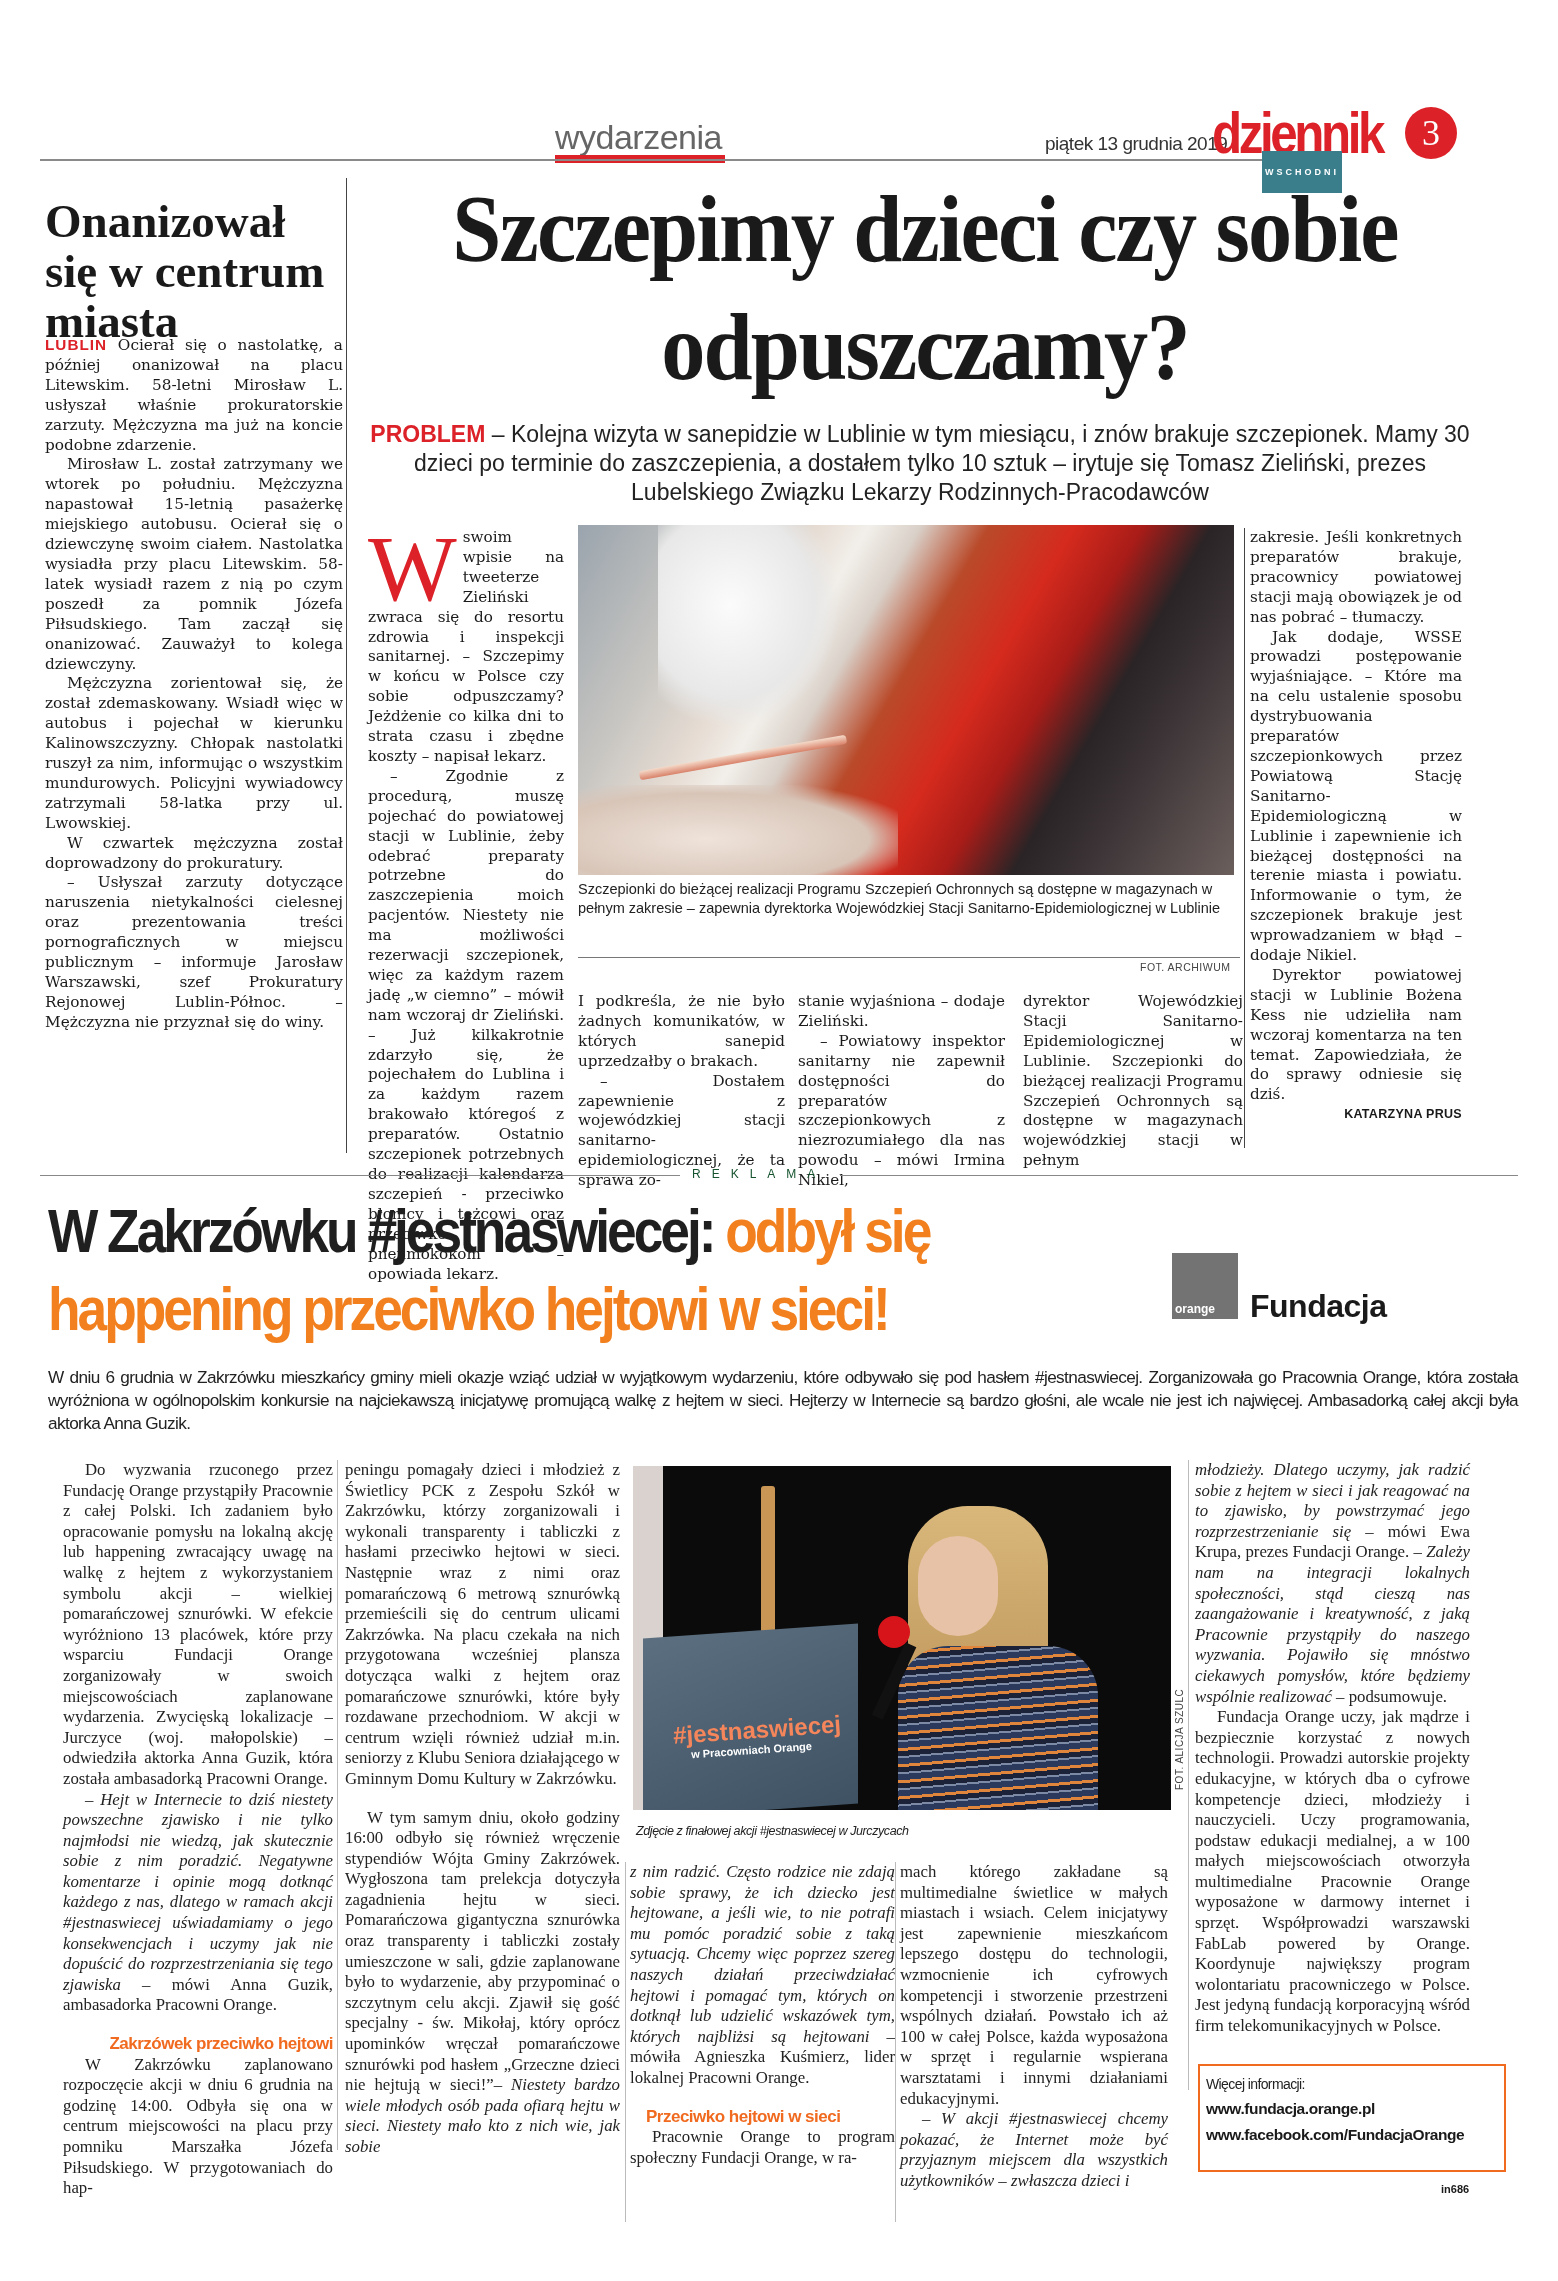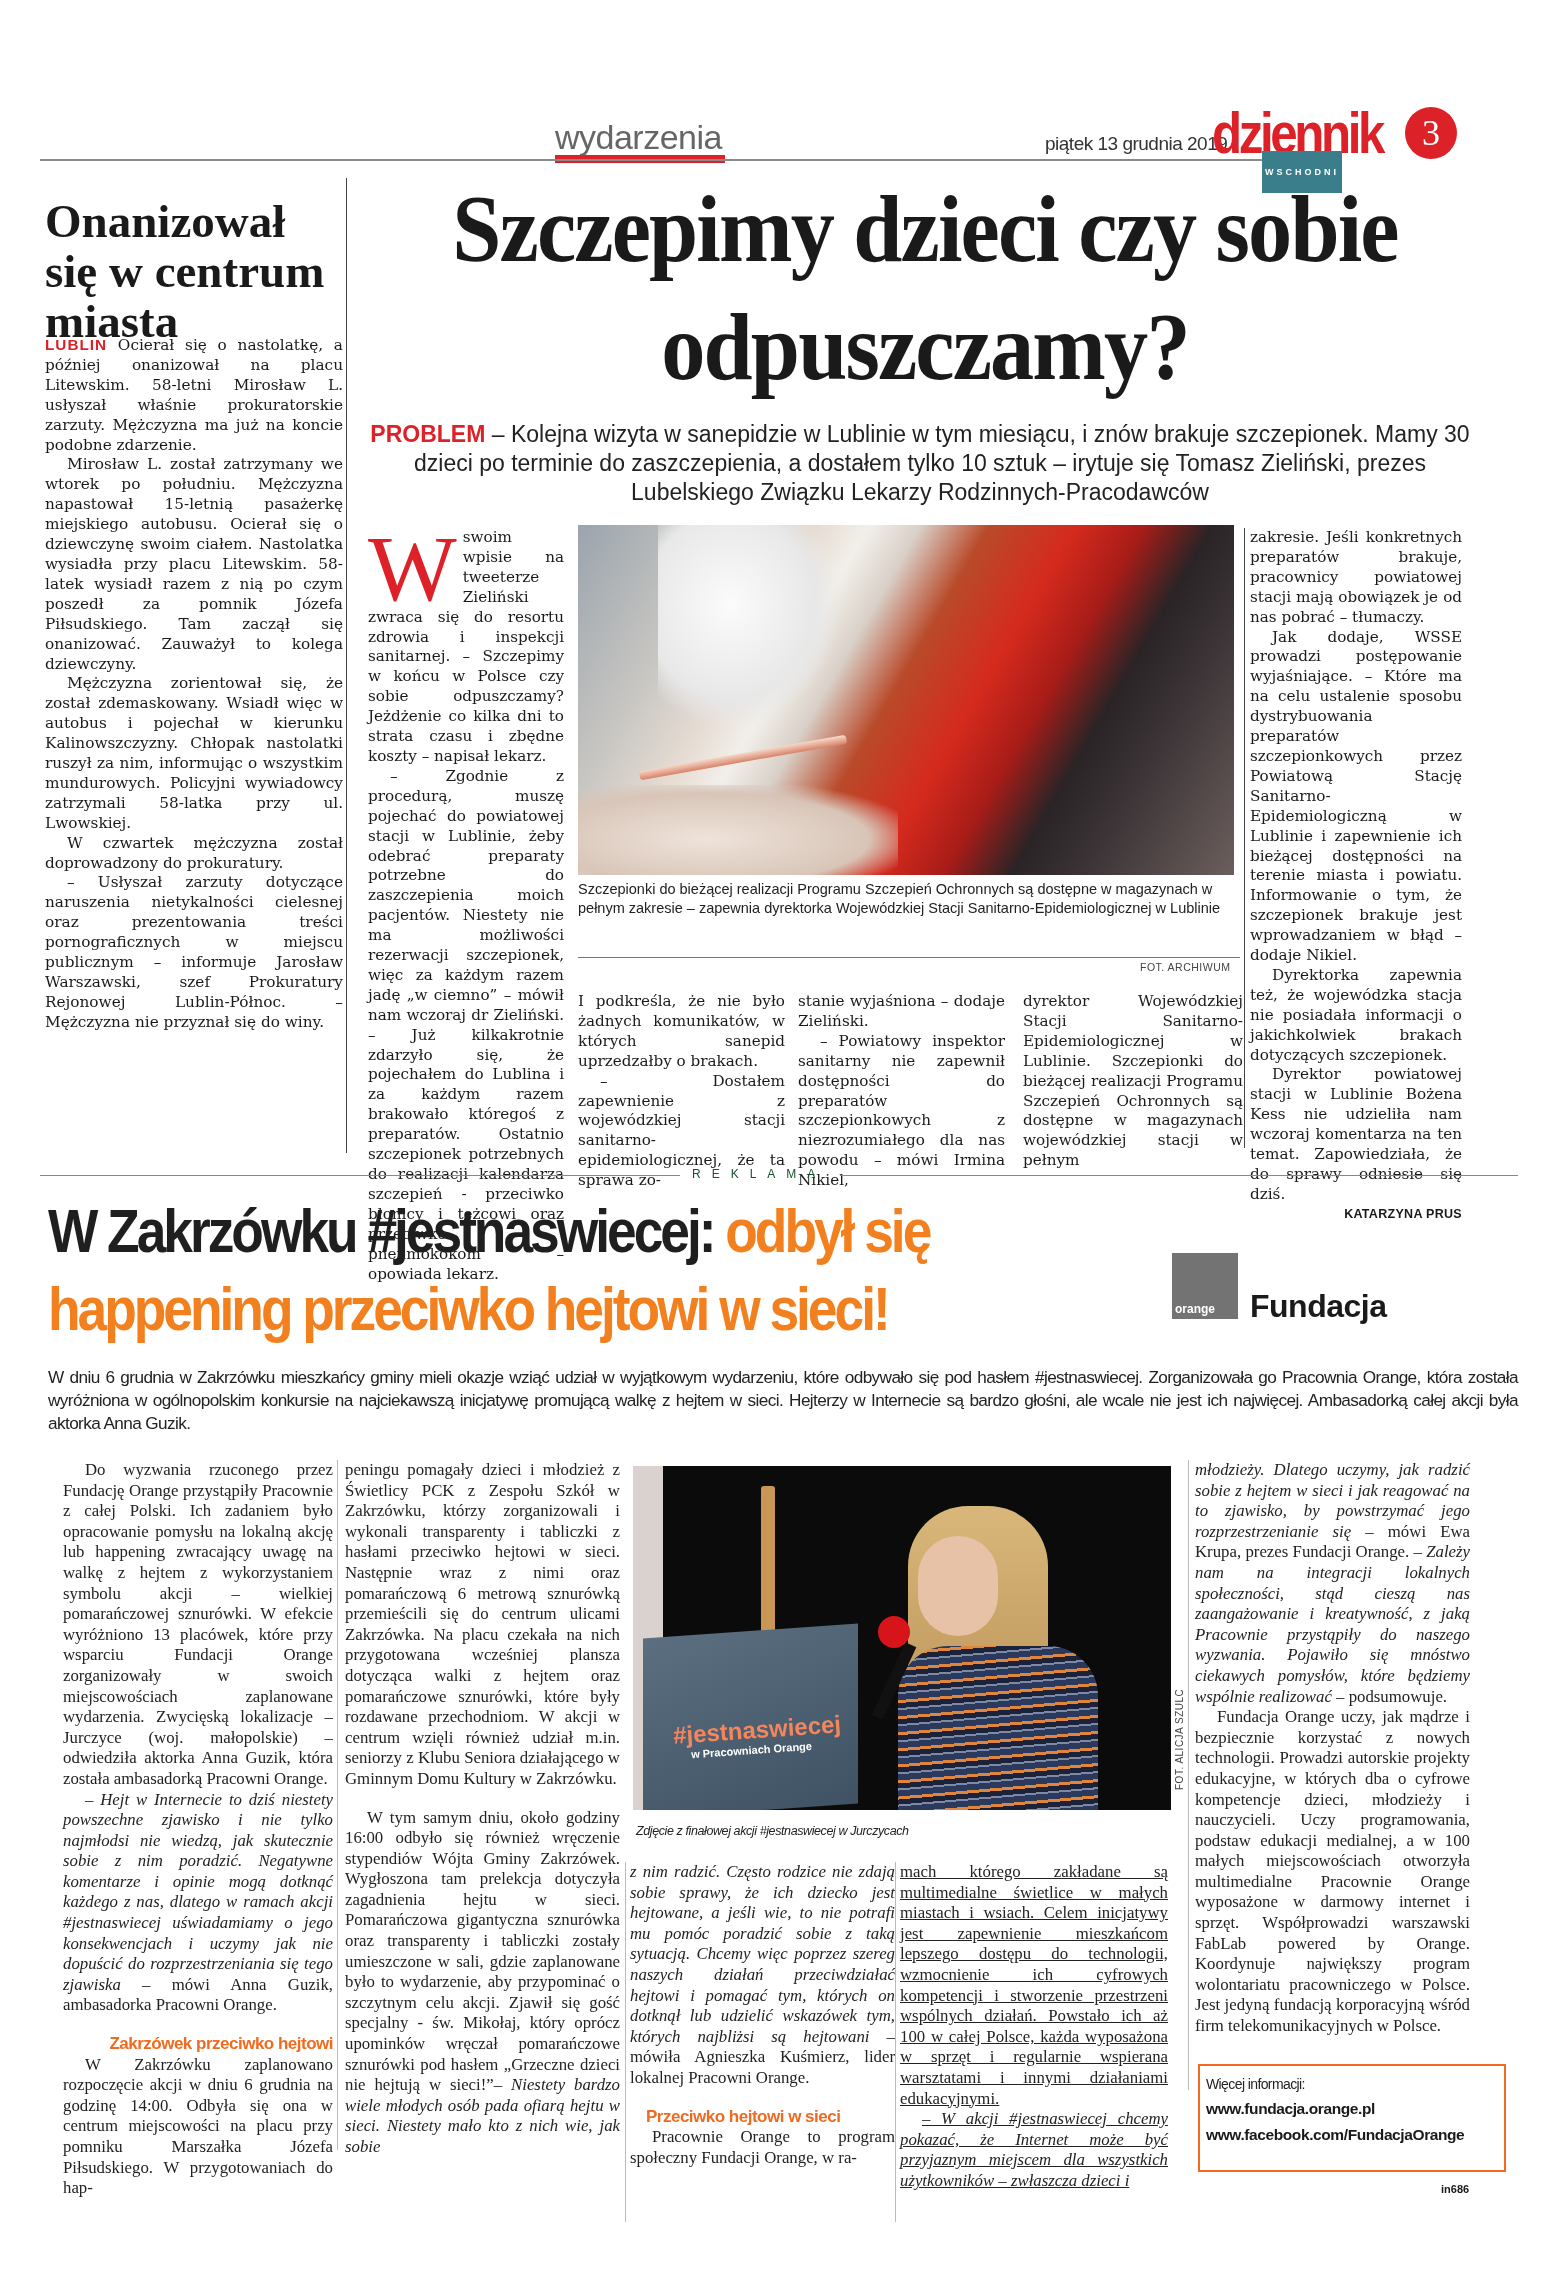--- a/index.html
+++ b/index.html
@@ -57,21 +57,21 @@
   .ad-title .orange { color: #f2801f; }
   .orange-sq { left: 1172px; top: 1253px; width: 66px; height: 66px; background: #737373; }
   .orange-sq span { position: absolute; left: 3px; bottom: 3px; color: #fff; font-family: "Liberation Sans", sans-serif; font-size: 12px; font-weight: bold; }
   .fundacja { left: 1250px; top: 1288px; font-family: "Liberation Sans", sans-serif; font-weight: bold; font-size: 32px; color: #1a1a1a; letter-spacing: -0.5px; }
   .ad-lead { left: 48px; top: 1366px; width: 1470px; font-family: "Liberation Sans", sans-serif; font-size: 17.2px; line-height: 23px; letter-spacing: -0.6px; color: #222; text-align: justify; }
 
   .ad-col { font-family: "Liberation Serif", serif; font-size: 16.8px; line-height: 20.6px; color: #222; }
   .ad-c1 { left: 63px; top: 1460px; width: 270px; }
   .ad-c2 { left: 345px; top: 1460px; width: 275px; }
   .ad-c3 { left: 630px; top: 1862px; width: 265px; }
-  .ad-c4 { left: 900px; top: 1862px; width: 268px; text-decoration: underline; }
+  .ad-c4 { left: 900px; top: 1862px; width: 268px; }
   .ad-c5 { left: 1195px; top: 1460px; width: 275px; }
   .ad-sub { font-family: "Liberation Sans", sans-serif; font-weight: bold; color: #f06a1f; font-size: 17px; margin-top: 18px; text-align: right; letter-spacing: -0.5px; }
   .ad-sub.left { text-align: left; padding-left: 16px; }
   .vr { width: 1px; background: #bbb; }
   .vr-a { left: 337px; top: 1460px; height: 690px; }
   .vr-b { left: 895px; top: 1862px; height: 360px; }
   .vr-c { left: 1188px; top: 1460px; height: 630px; }
   .vr-d { left: 625px; top: 1862px; height: 360px; }
 
   .photo2 { left: 633px; top: 1466px; width: 538px; height: 344px; background: #0b0b0b; overflow: hidden; }
@@ -140,21 +140,20 @@
   <p class="noindent">stanie wyjaśniona – dodaje Zieliński.</p>
   <p>– Powiatowy inspektor sanitarny nie zapewnił dostępności do preparatów szczepionkowych z niezrozumiałego dla nas powodu – mówi Irmina Nikiel,</p>
 </div>
 <div class="abs main-c4 col">
   <p class="noindent">dyrektor Wojewódzkiej Stacji Sanitarno-Epidemiologicznej w Lublinie. Szczepionki do bieżącej realizacji Programu Szczepień Ochronnych są dostępne w magazynach wojewódzkiej stacji w pełnym</p>
 </div>
 <div class="abs vrule2"></div>
 <div class="abs main-c5 col">
   <p class="noindent">zakresie. Jeśli konkretnych preparatów brakuje, pracownicy powiatowej stacji mają obowiązek je od nas pobrać – tłumaczy.</p>
   <p>Jak dodaje, WSSE prowadzi postępowanie wyjaśniające. – Które ma na celu ustalenie sposobu dystrybuowania preparatów szczepionkowych przez Powiatową Stację Sanitarno-Epidemiologiczną w Lublinie i zapewnienie ich bieżącej dostępności na terenie miasta i powiatu. Informowanie o tym, że szczepionek brakuje jest wprowadzaniem w błąd – dodaje Nikiel.</p>
-  <p>Dyrektorka zapewnia też, że wojewódzka stacja nie posiadała informacji o jakichkolwiek brakach dotyczących szczepionek.</p>
   <p>Dyrektor powiatowej stacji w Lublinie Bożena Kess nie udzieliła nam wczoraj komentarza na ten temat. Zapowiedziała, że do sprawy odniesie się dziś.</p>
   <div class="main-author">KATARZYNA PRUS</div>
 </div>
 
 <div class="abs rek-rule-l"></div>
 <div class="abs rek-label">REKLAMA</div>
 <div class="abs rek-rule-r"></div>
 
 <div class="abs ad-title">
   <span class="dark">W Zakrzówku #jestnaswiecej: </span><span class="orange">odbył się</span><br>

